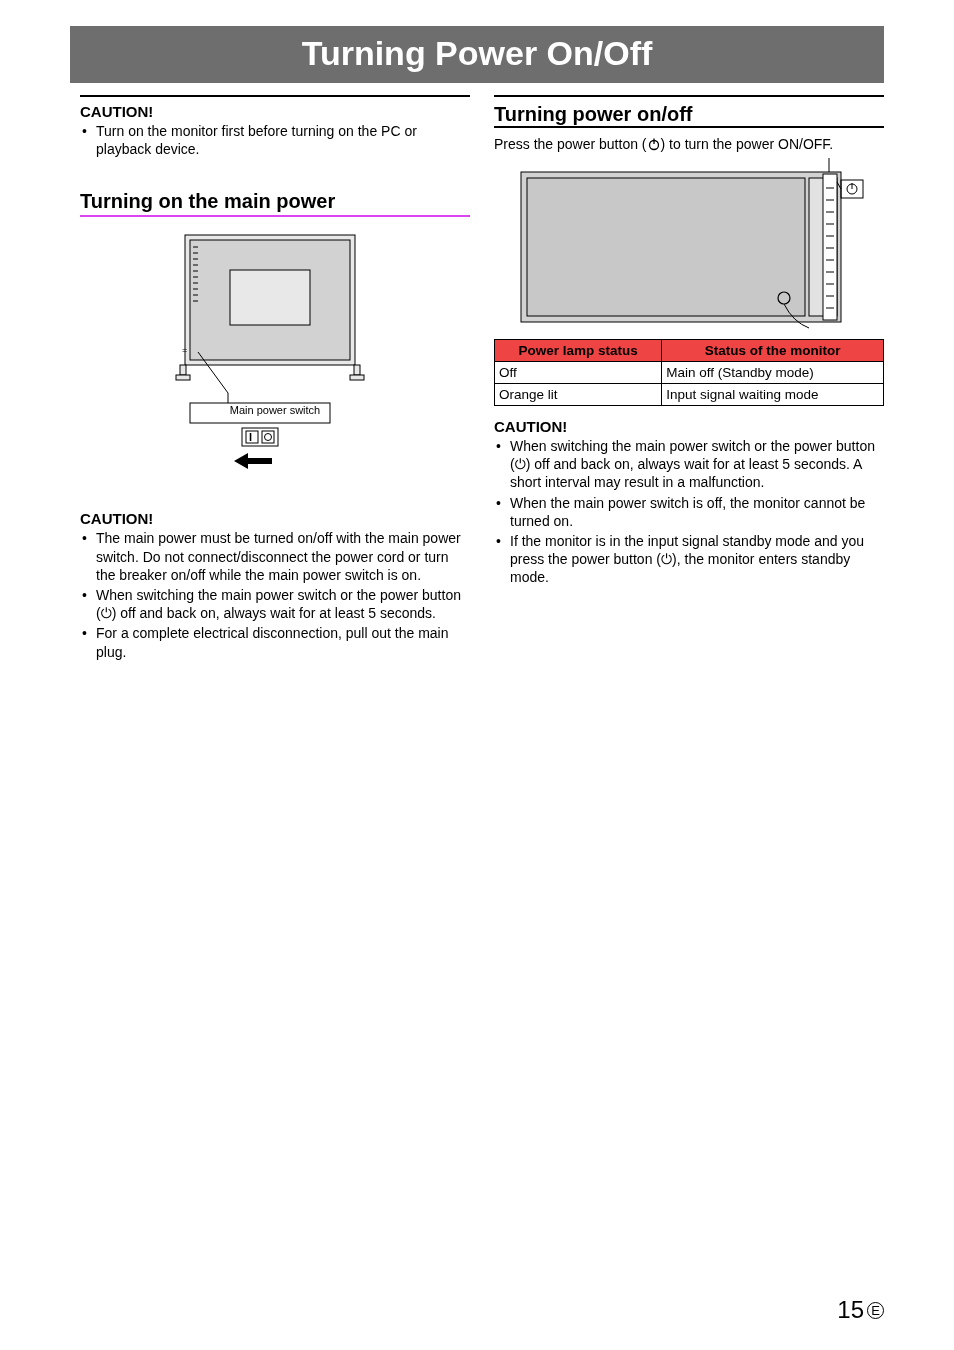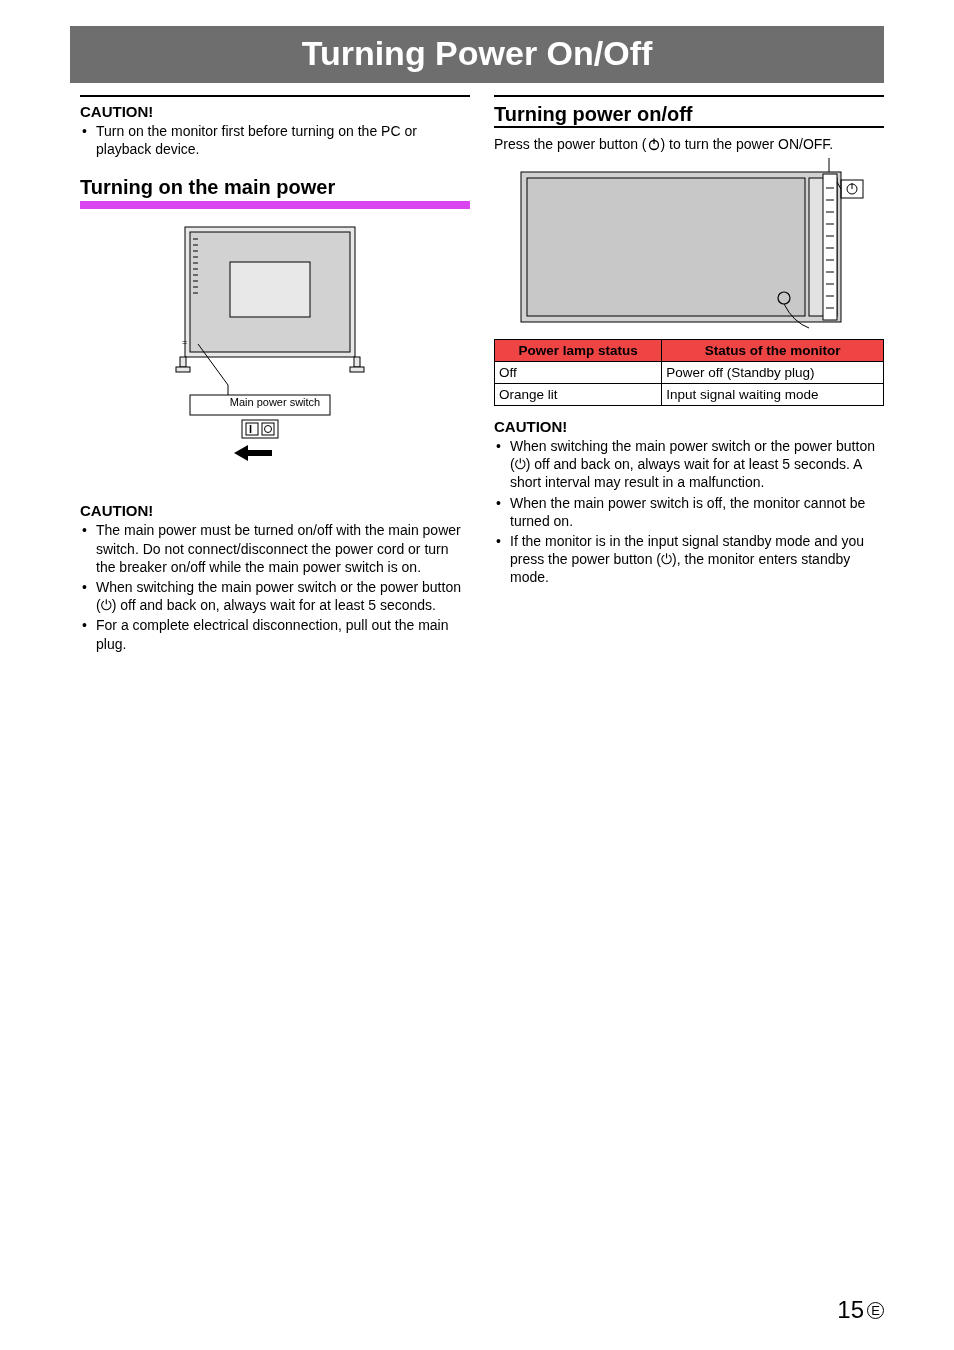--- a/index.html
+++ b/index.html
@@ -31,23 +31,23 @@
     border-top: 2.5px solid #000;
     margin-bottom: 6px;
   }
   .caution-h { font-weight: 700; font-size: 15px; margin-bottom: 2px; }
   ul.bul { list-style: none; padding-left: 2px; }
   ul.bul li { display:flex; margin-bottom:2px; line-height:1.3; }
   ul.bul li .dot { display:inline-block; width:14px; flex:none;}
   .section-h {
     font-weight: 700;
     font-size: 20px;
-    border-bottom: 8px solid #d946ef;
+    border-bottom: 2px solid #d946ef;
     padding-bottom: 2px;
-    margin-top: 18px;
+    margin-top: 32px;
     margin-bottom: 8px;
   }
   .section-h.first { margin-top: 0; }
   .fig { text-align: center; margin: 6px 0 8px 0; }
   table.tbl { border-collapse: collapse; width: 100%; margin: 6px 0 12px 0; font-size: 13.5px;}
   table.tbl th, table.tbl td { border: 1px solid #000; padding: 3px 4px; text-align: left; }
   table.tbl th { background: #ef4444; font-weight: 700; text-align:center; }
   .pagefoot { position:absolute; bottom:26px; right:70px; font-size:24px; }
   .pagefoot .e { font-size:13px; border:1px solid #000; border-radius:50%; display:inline-block; width:17px; height:17px; line-height:15px; text-align:center; vertical-align:3px; margin-left:3px;}
   .pwr-icon { display:inline-block; vertical-align:-2px; }
@@ -181,21 +181,21 @@
     </div>
 
     <table class="tbl" style="margin-top:-10px;">
       <tbody>
           <tr>
         <th style="width:43%">Power lamp status</th>
         <th>Status of the monitor</th>
       </tr>
       <tr>
             <td>Off</td>
-            <td>Power off (Standby plug)</td>
+            <td>Main off (Standby mode)</td>
           </tr>
       <tr>
             <td>Orange lit</td>
             <td>Input signal waiting mode</td>
           </tr>
     </tbody>
       </table>
 
     <div class="caution-h">CAUTION!</div>
     <ul class="bul">

